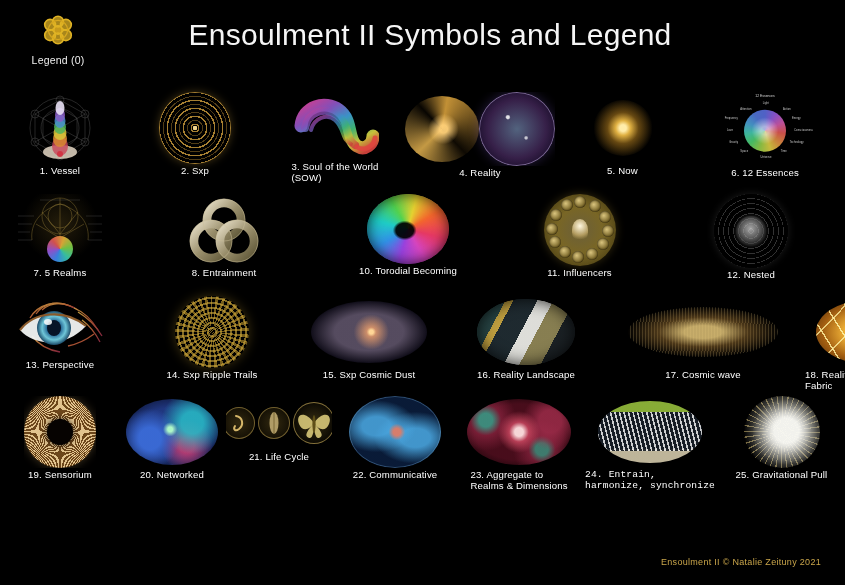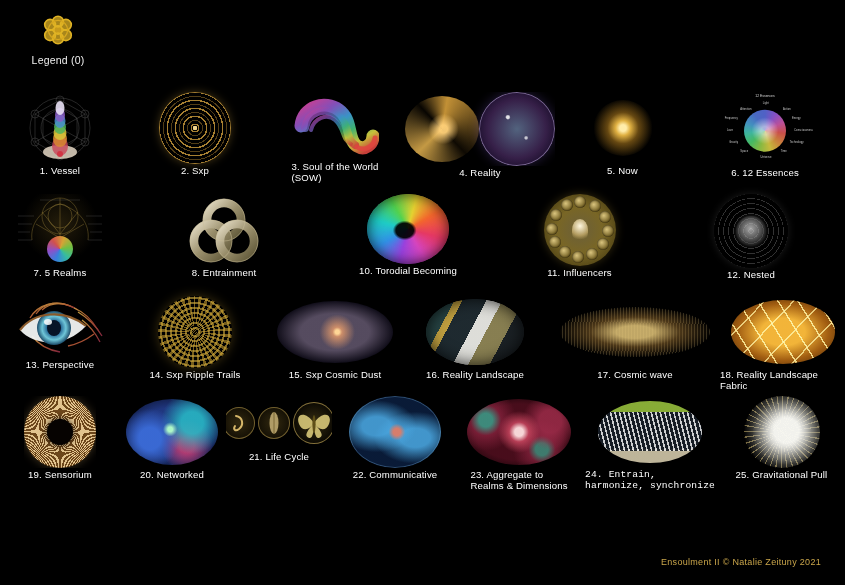--- a/index.html
+++ b/index.html
@@ -283,20 +283,21 @@
             <circle cx="20" cy="28.4" r="5.4" fill="#e0b324" fill-opacity=".75"></circle>
             <circle cx="12.1" cy="25.2" r="5.4" fill="#e0b324" fill-opacity=".75"></circle>
             <circle cx="12.1" cy="14.8" r="5.4" fill="#e0b324" fill-opacity=".75"></circle>
             <circle cx="20" cy="20" r="9.6" stroke="#d7a71f" stroke-width="1.2"></circle>
           </g>
         </svg>
       </div>
       <div class="legend-label">Legend (0)</div>
     </div>
 
+    <div class="poster-title">Ensoulment II Symbols and Legend</div>
   </div>
 
   <div class="row" style="top:92px;">
     <div class="cell" style="width:120px;margin-left:0px;">
       <div class="art" style="width:84px;height:72px;">
         <svg width="84" height="72" viewBox="0 0 84 72">
           <g stroke="#8b8b8b" stroke-width=".5" fill="none" opacity=".55">
             <circle cx="42" cy="36" r="30"></circle>
               <circle cx="42" cy="36" r="19"></circle>
             <polygon points="42,8 67,22 67,50 42,64 17,50 17,22"></polygon>
@@ -472,21 +473,21 @@
       </div>
       <div class="cap">11. Influencers</div>
     </div>
 
     <div class="cell" style="width:160px;">
       <div class="art nested"></div>
       <div class="cap">12. Nested</div>
     </div>
   </div>
 
-  <div class="row" style="top:296px;">
+  <div class="row" style="top:296px;gap:17px;">
     <div class="cell" style="width:120px;">
       <div class="art eye">
         <svg width="96" height="62" viewBox="0 0 96 62">
           <defs>
             <radialGradient id="irisg" cx="50%" cy="50%">
               <stop offset="0%" stop-color="#0d2a4a"></stop>
                 <stop offset="38%" stop-color="#1f5f8f"></stop>
               <stop offset="70%" stop-color="#6fc6d8"></stop>
                 <stop offset="100%" stop-color="#1b4a68"></stop>
             </radialGradient>

